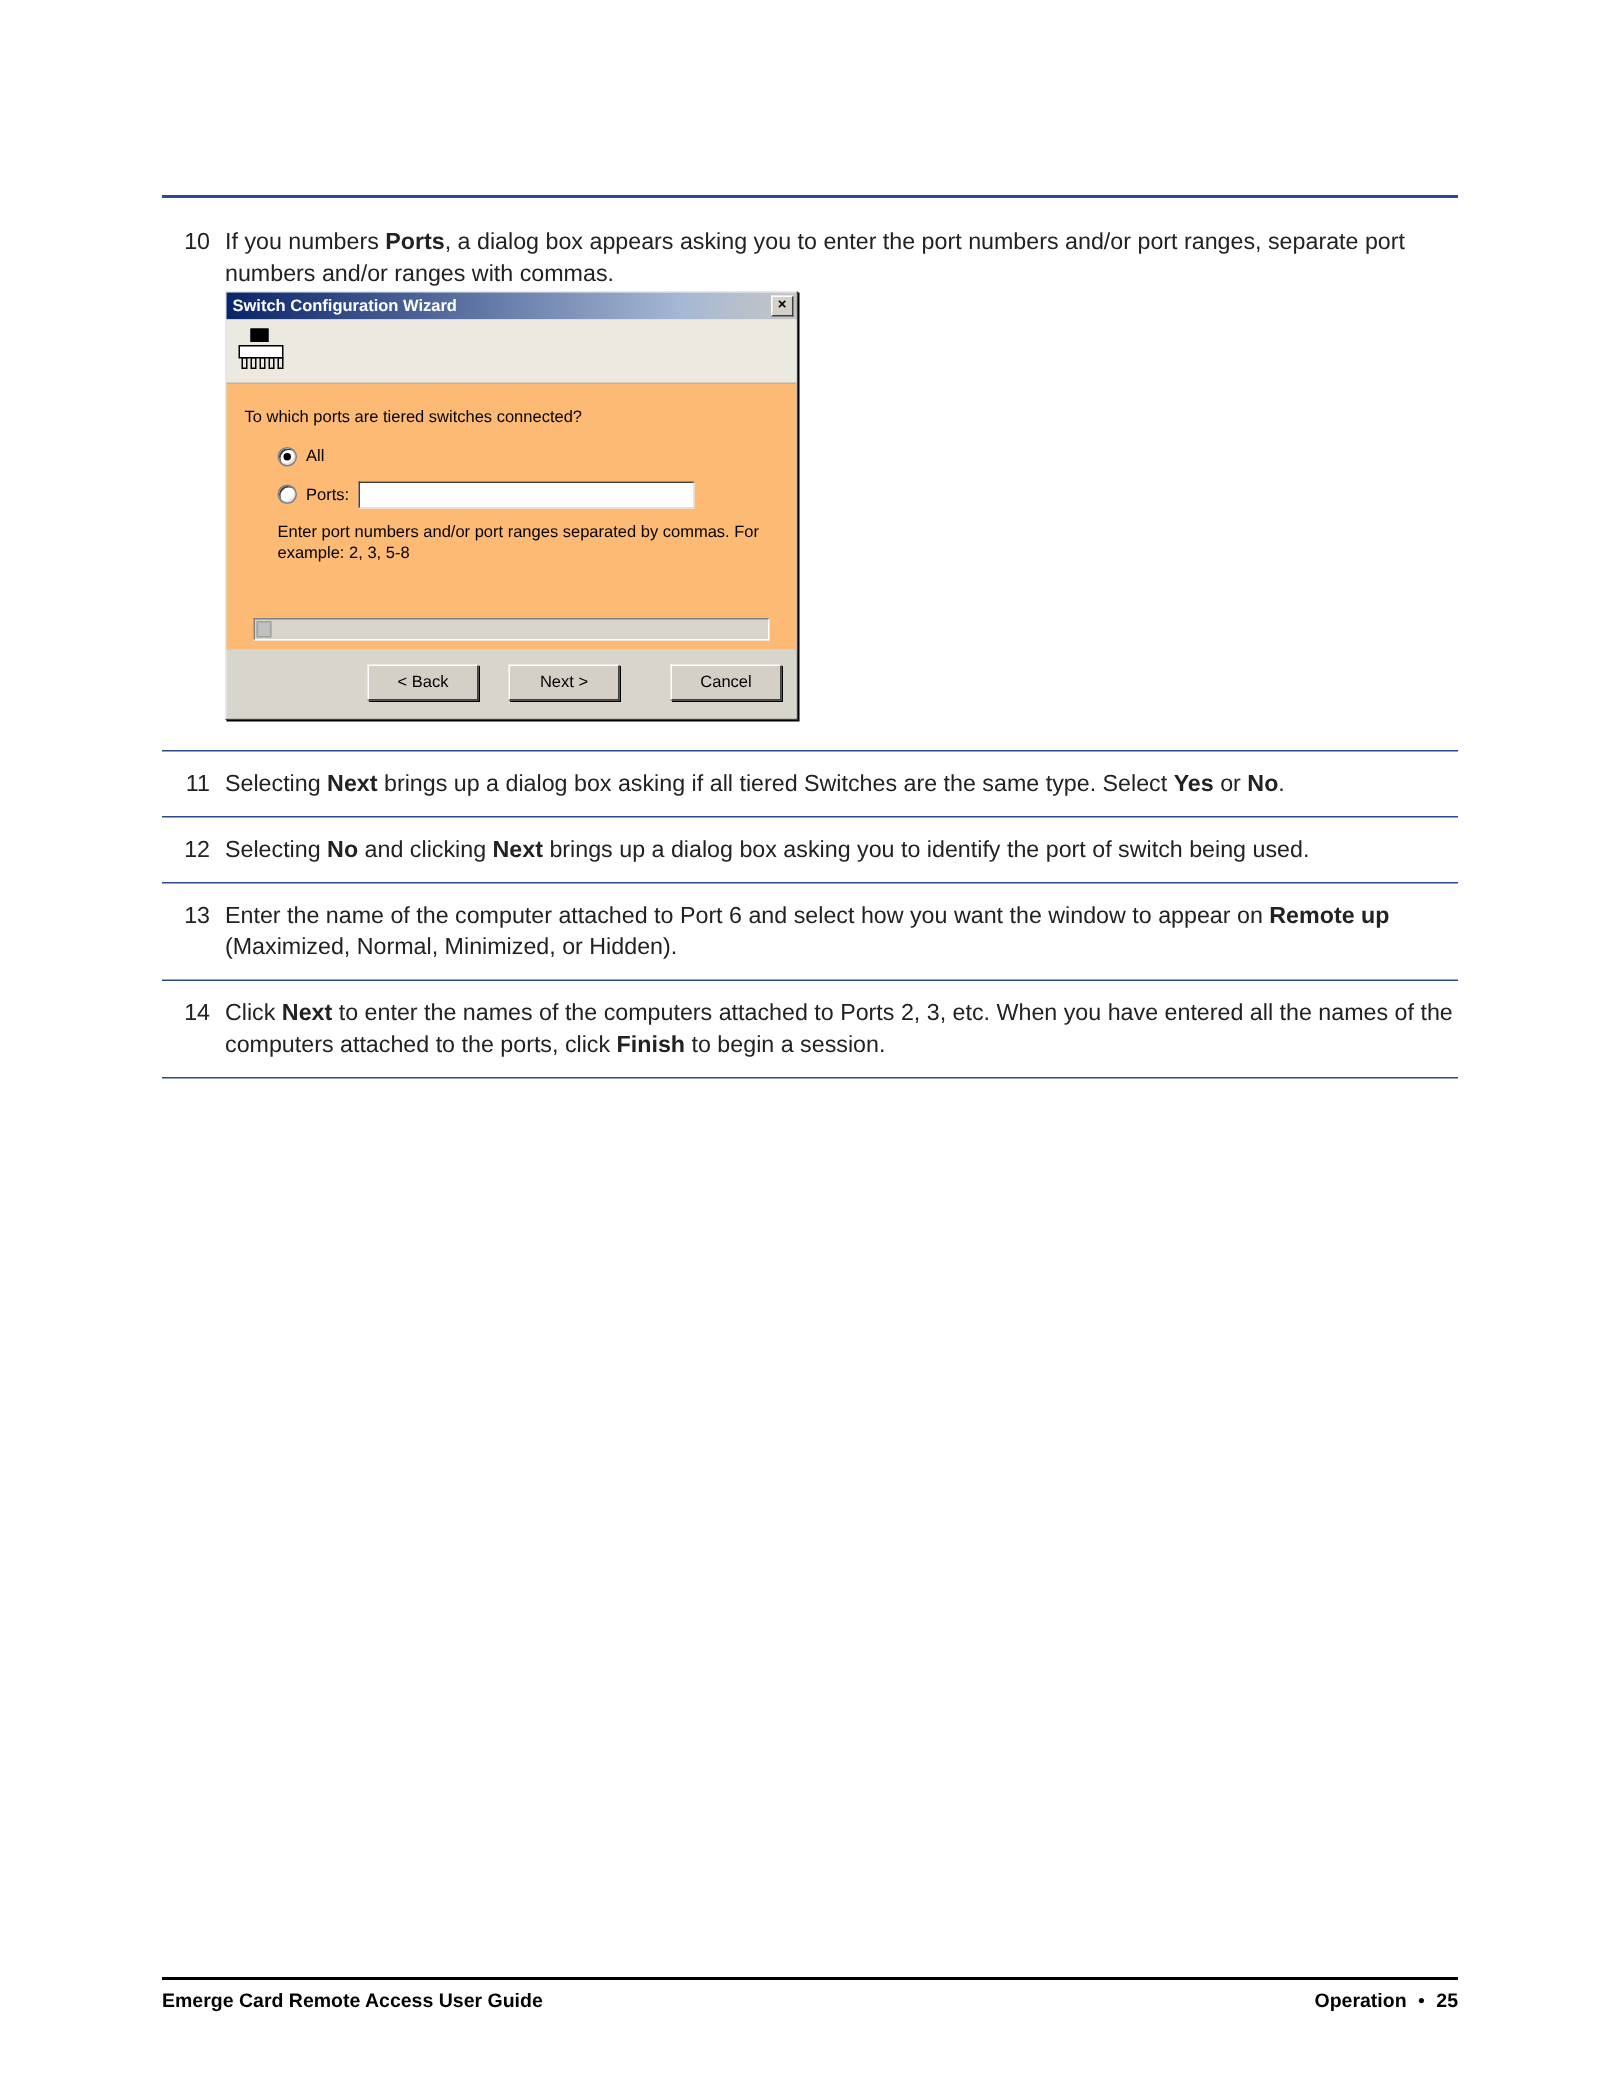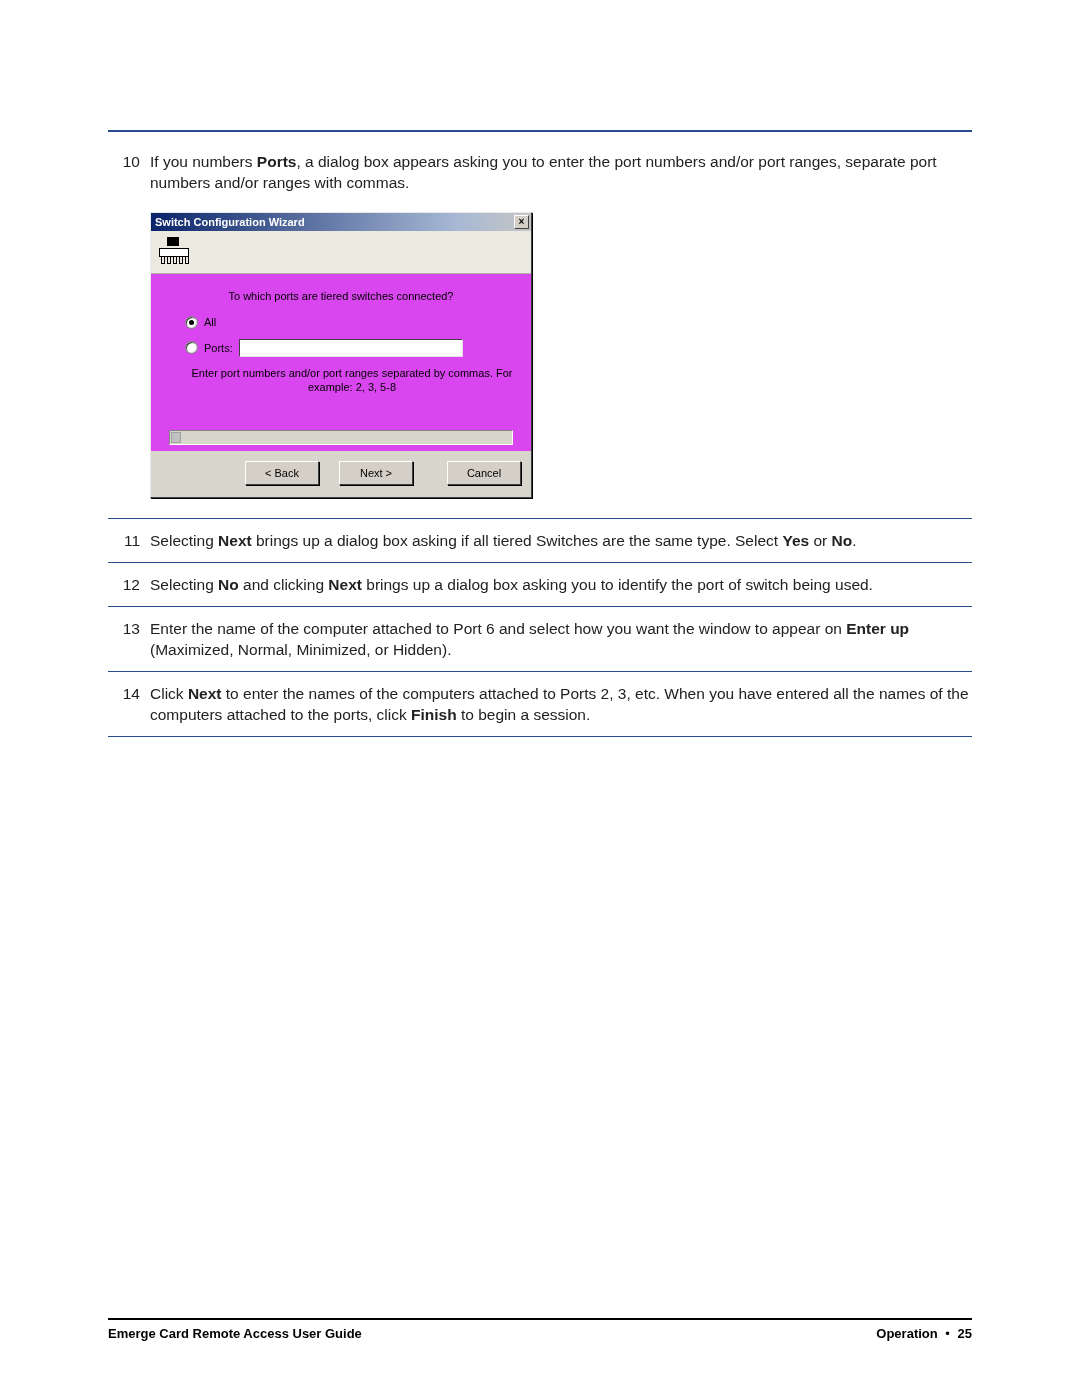--- a/index.html
+++ b/index.html
@@ -37,23 +37,21 @@
   }
   .step-body {
     flex: 1;
   }
   .sep {
     border-top: 1px solid #2a4b8d;
     margin: 10px 0 10px 0;
   }
   .screenshot-wrap {
     padding-left: 42px;
-    margin-top: 18px;
     margin-bottom: 20px;
-    text-align: center;
   }
   
   .win-dialog {
     width: 380px;
     font-family: Tahoma, Verdana, sans-serif;
     font-size: 11px;
     color: #000;
     border: 1px solid #404040;
     border-top-color: #e8e8e8;
     border-left-color: #e8e8e8;
@@ -128,21 +126,21 @@
     gap: 2px;
   }
   .switch-icon .ports span {
     width: 2px;
     height: 6px;
     border: 1px solid #000;
     background: transparent;
   }
   .win-content {
     padding: 16px 12px 6px 12px;
-    background: #d946ef;
+    background: #fdba74;
   }
   .prompt {
     font-size: 11px;
     margin-bottom: 14px;
   }
   .radio-row {
     display: flex;
     align-items: center;
     margin-left: 22px;
     margin-bottom: 10px;
@@ -339,21 +337,21 @@
     <div class="step-body">
       <span>Selecting </span><b>No</b><span> and clicking </span><b>Next</b><span> brings up a dialog box asking you to identify the port of switch being used.</span>
     </div>
   </div>
 
   <div class="sep"></div>
 
   <div class="step">
     <div class="step-num">13</div>
     <div class="step-body">
-      <span>Enter the name of the computer attached to Port 6 and select how you want the window to appear on </span><b>Enter up</b><span> (Maximized, Normal, Minimized, or Hidden).</span>
+      <span>Enter the name of the computer attached to Port 6 and select how you want the window to appear on </span><b>Remote up</b><span> (Maximized, Normal, Minimized, or Hidden).</span>
     </div>
   </div>
 
   <div class="sep"></div>
 
   <div class="step">
     <div class="step-num">14</div>
     <div class="step-body">
       <span>Click </span><b>Next</b><span> to enter the names of the computers attached to Ports 2, 3, etc. When you have entered all the names of the computers attached to the ports, click </span><b>Finish</b><span> to begin a session.</span>
     </div>

